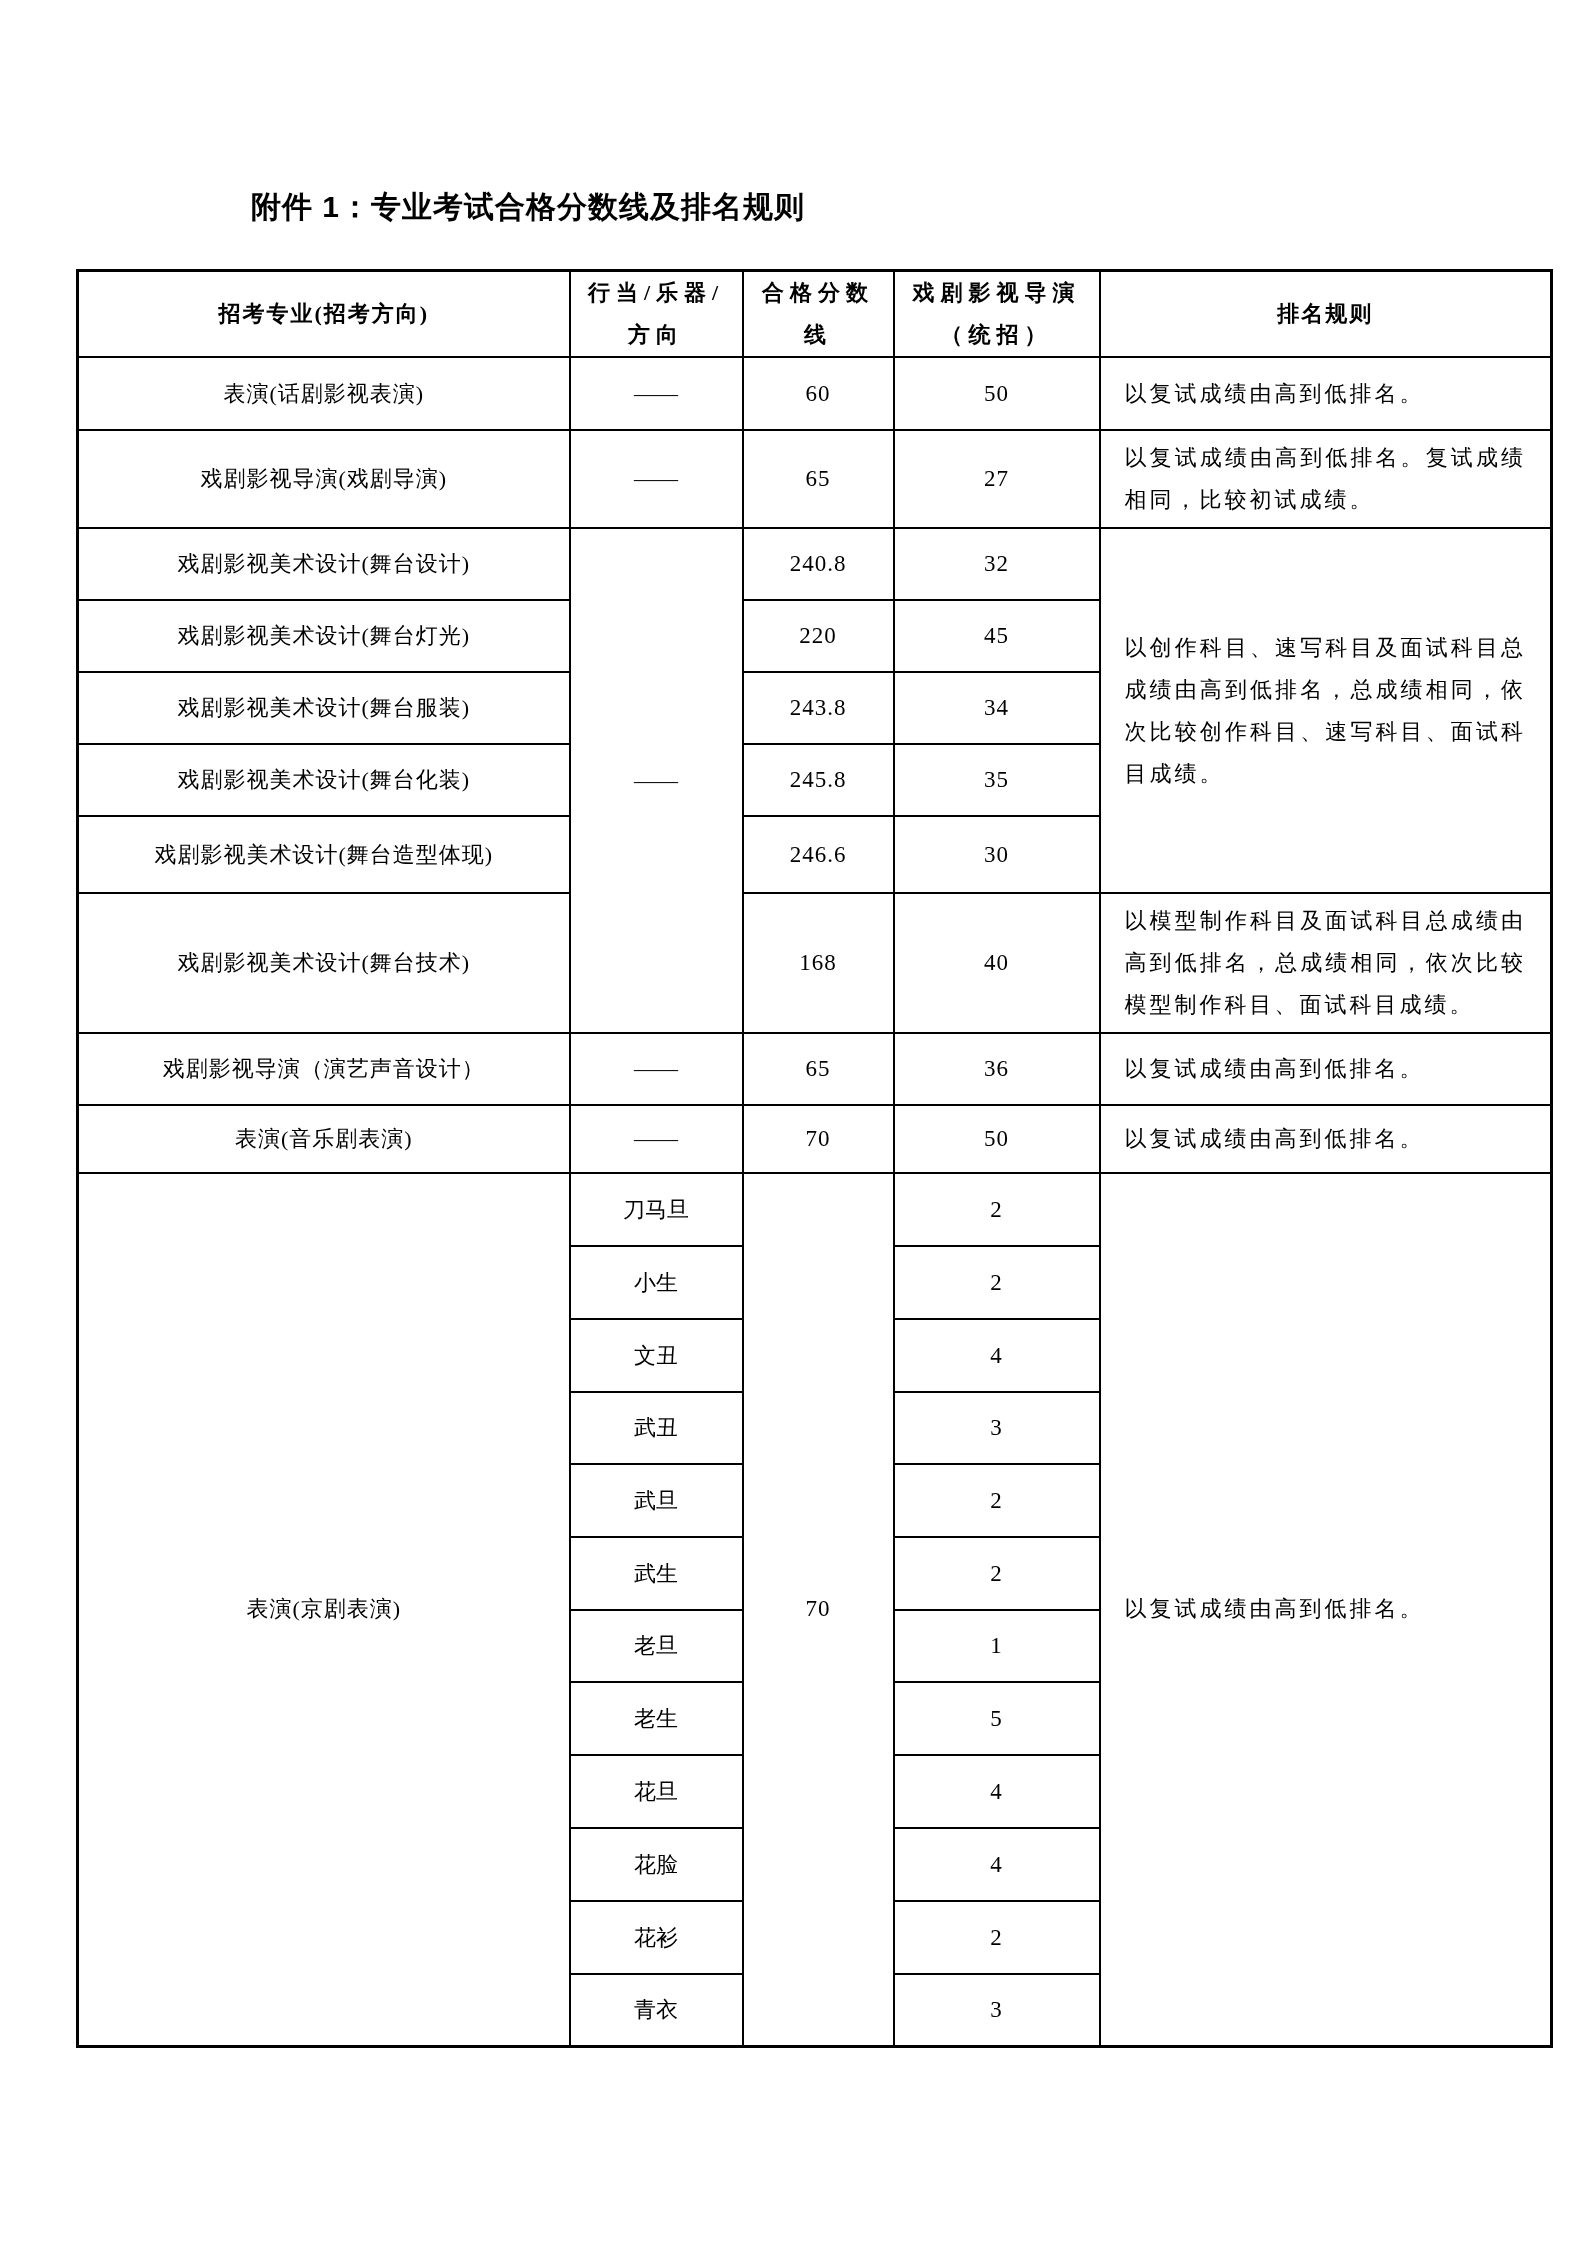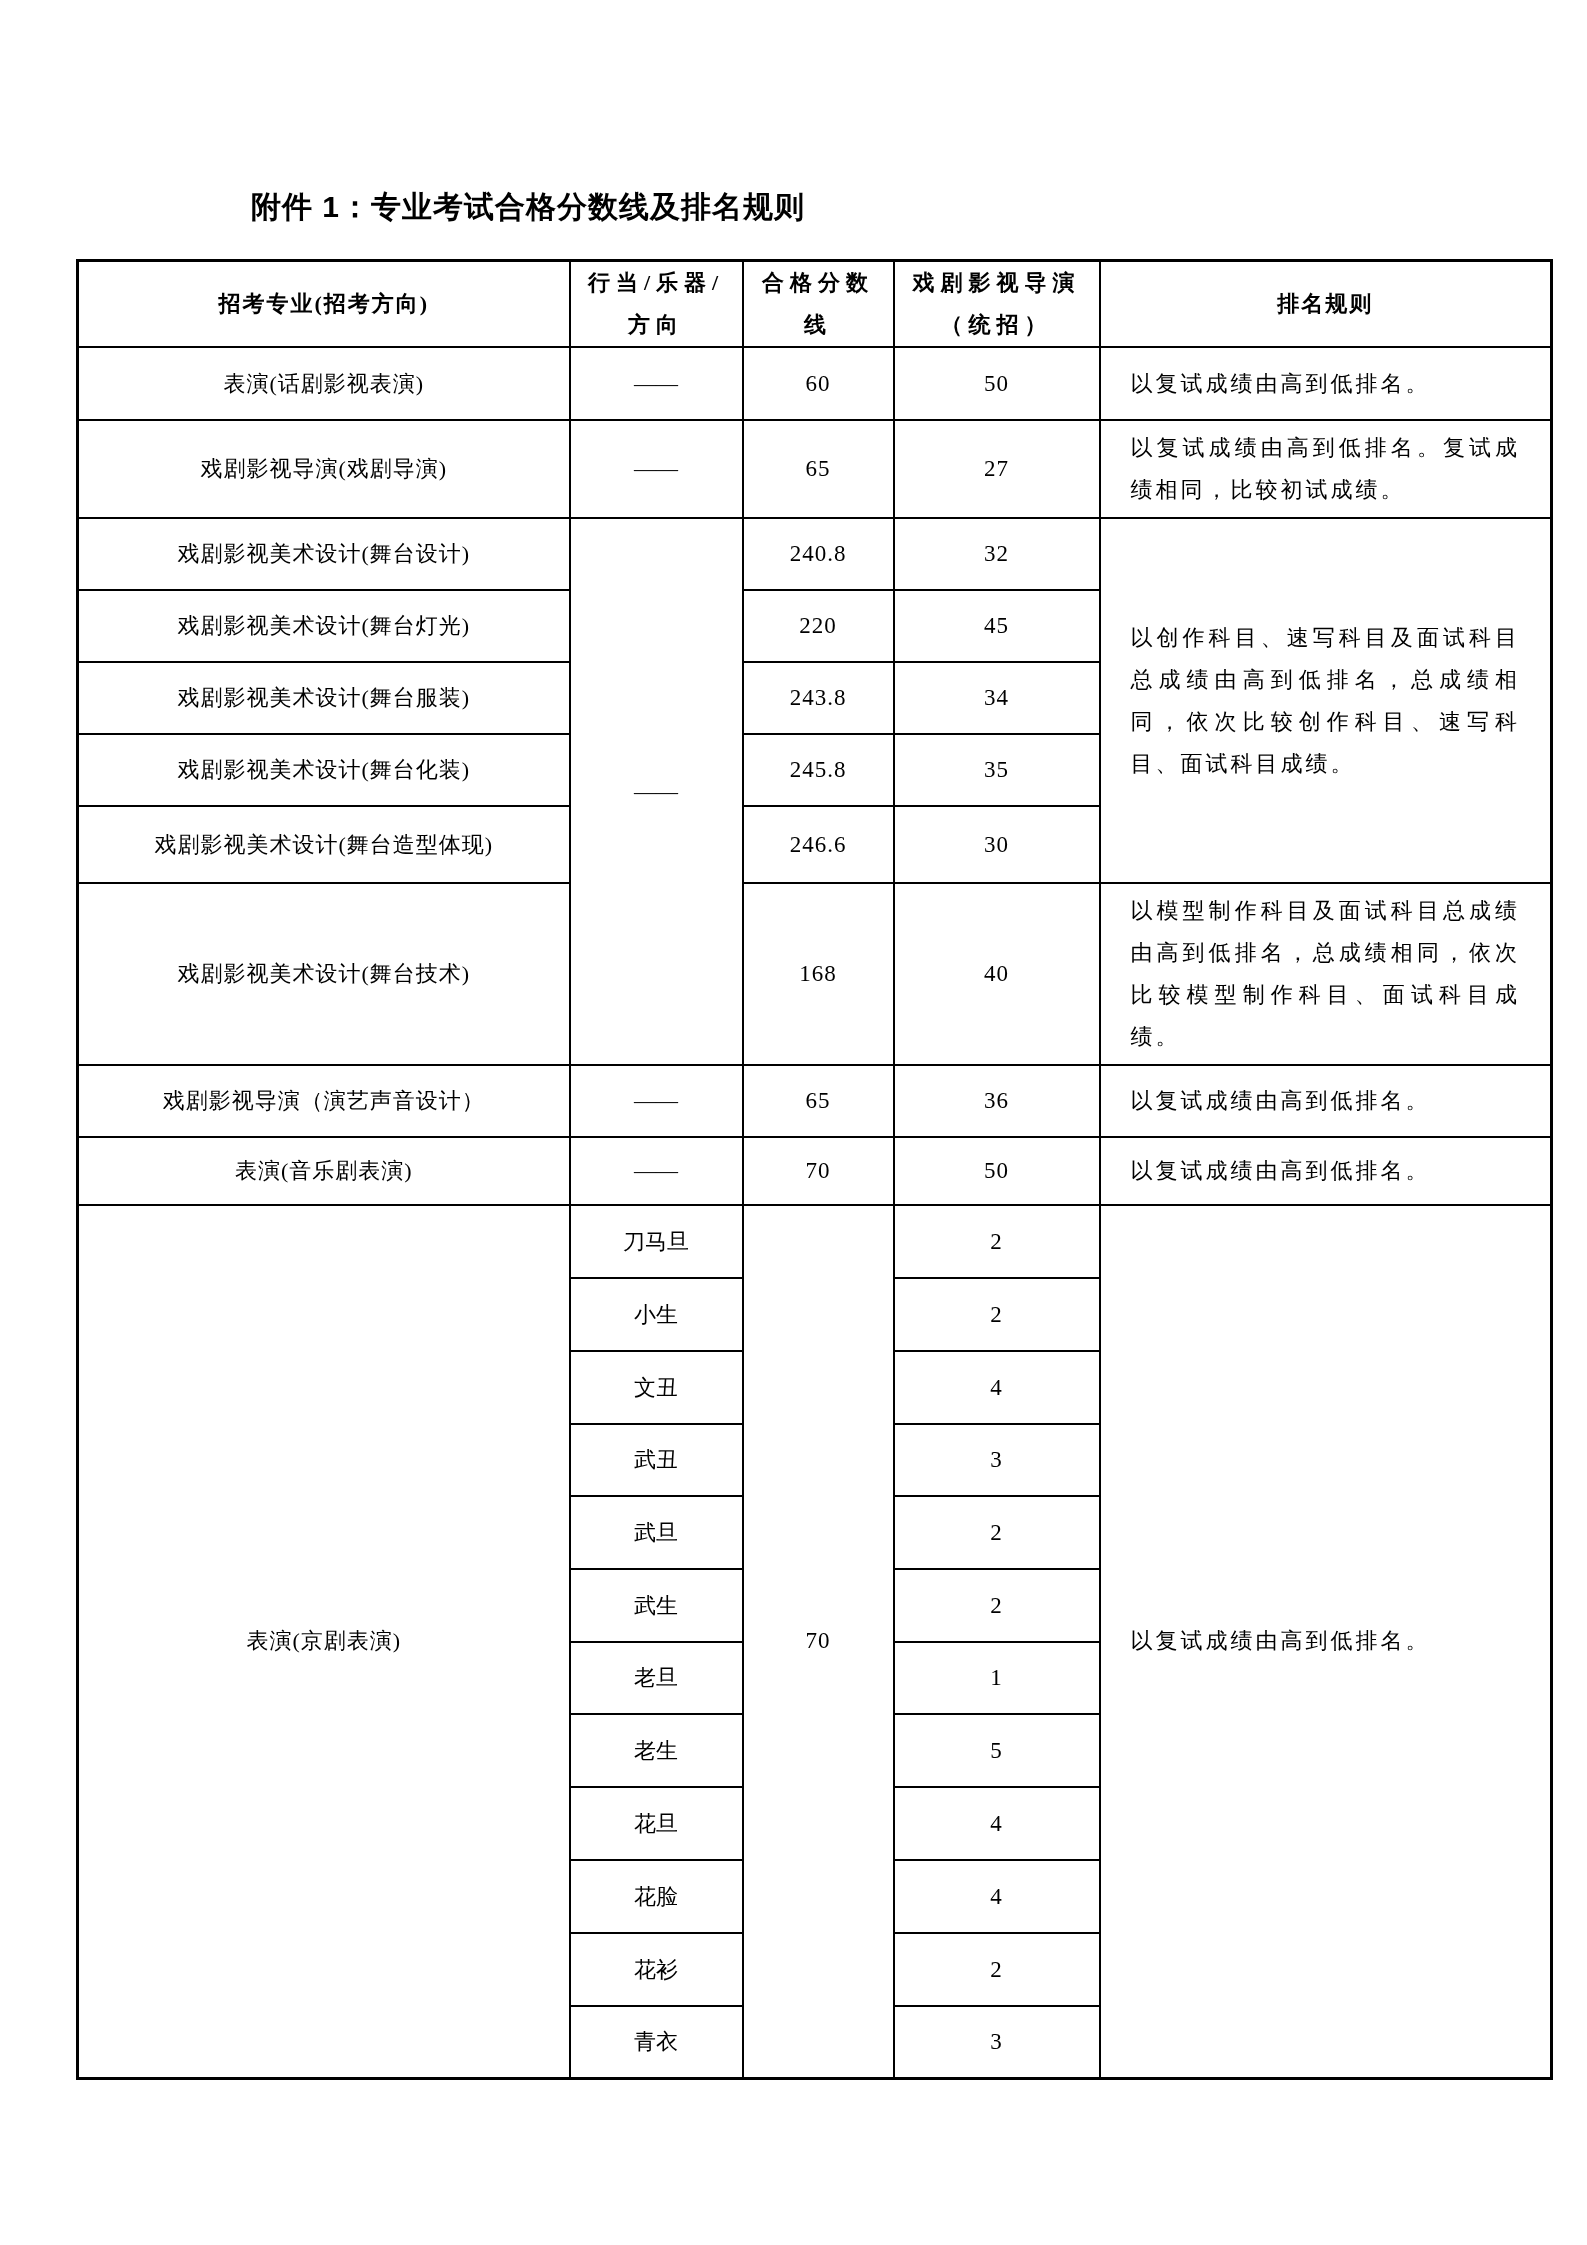--- a/index.html
+++ b/index.html
@@ -7,37 +7,37 @@
     width:1587px;height:2245px;background:#ffffff;color:#000;
     position:relative;
     font-family:"Liberation Serif","DejaVu Serif",serif;
   }
   .doc-title{
     position:absolute;left:251px;top:187px;
     font-family:"Liberation Sans","DejaVu Sans",sans-serif;
     font-weight:bold;font-size:30px;letter-spacing:1px;white-space:nowrap;
   }
   table.score-table{
-    position:absolute;left:76px;top:259px;width:1474px;
+    position:absolute;left:76px;top:269px;width:1474px;
     border-collapse:collapse;table-layout:fixed;
     border:3px solid #000;
   }
   .score-table td,.score-table th{
     border:2px solid #000;
     text-align:center;vertical-align:middle;
     font-size:22px;line-height:42px;
     padding:0;overflow:hidden;
   }
   .score-table th{font-weight:bold;letter-spacing:2px;}
   th.hdr-narrow{letter-spacing:6px;}
   td.num{font-size:23px;letter-spacing:1px;margin-top:34px;}
   td.rule{
     text-align:justify;text-align-last:left;
     letter-spacing:3px;
-    padding:6px 30px;
+    padding:6px 24px;
   }
   td.major{letter-spacing:1px;}
 </style>
 </head>
 <body>
 
 <div class="doc-title">附件 1：专业考试合格分数线及排名规则</div>
 
 <table class="score-table">
   <colgroup>

